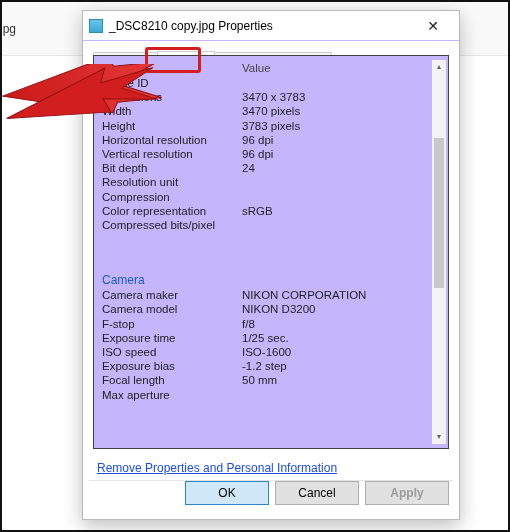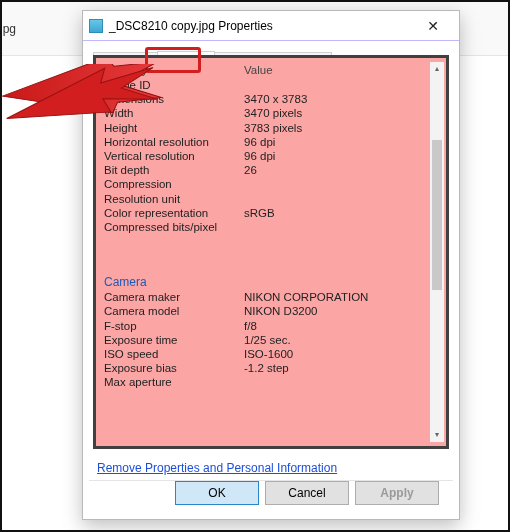--- a/index.html
+++ b/index.html
@@ -16,35 +16,35 @@
   .title-text { font-size: 12px; color: #000; flex: 1; }
   .close { width: 40px; height: 28px; display: flex; align-items: center; justify-content: center; font-size: 14px; color: #222; cursor: pointer; }
 
   .tabs-area { position: relative; height: 36px; }
   .tabs { position: absolute; left: 10px; top: 10px; display: flex; font-size: 12px; }
   .tab { padding: 3px 10px; border: 1px solid #cfcfcf; background: #fff; border-bottom: 1px solid #fff; margin-right: -1px; cursor: pointer; position: relative; color: #000; }
   .tab.inactive { border-bottom: 1px solid #cfcfcf; background: #f5f5f5; color: #444; top:1px; }
   .tab-underline { position: absolute; left: 10px; right: 10px; top: 33px; height: 1px; background: #cfcfcf; }
   .details-highlight { position: absolute; left: 62px; top: 6px; width: 56px; height: 26px; border: 3px solid #d21e1e; border-radius: 3px; pointer-events: none; z-index: 30; }
 
-  .content { position: absolute; left: 10px; right: 10px; top: 44px; bottom: 70px; border: 3px solid #404040; background: #fca5a5; }
+  .content { position: absolute; left: 10px; right: 10px; top: 44px; bottom: 70px; border: 1px solid #404040; background: #c4b5fd; }
   .grid { position: absolute; left: 8px; right: 18px; top: 4px; bottom: 4px; overflow: hidden; }
   .header-row { display: flex; font-size: 11.5px; color: #444; padding: 2px 0; }
   .col-a { width: 140px; }
   .col-b { flex: 1; }
   .row { display: flex; font-size: 11.5px; color: #222; padding: 1.1px 0; }
   .section { color: #1e5bb8; padding-top: 6px; font-size: 12px; margin-top: 35px; }
   .scrollbar { position: absolute; right: 2px; top: 4px; bottom: 4px; width: 14px; background: #f3f3f3; }
   .scrollbar .thumb { position: absolute; left: 2px; right: 2px; top: 78px; height: 150px; background: #c9c9c9; }
   .scrollbar .arrow { position:absolute; left:0; right:0; height:14px; text-align:center; font-size:8px; color:#666; line-height:14px; }
 
   .link-row { position: absolute; left: 14px; bottom: 44px; font-size: 12px; }
   .link-row a { color: #1d4ed8; text-decoration: underline; cursor: pointer; text-align: right; }
 
-  .buttons { position: absolute; right: 20px; bottom: 8px; height: 30px; display: flex; gap: 6px; margin-left: 42px; }
+  .buttons { position: absolute; right: 10px; bottom: 8px; height: 30px; display: flex; gap: 6px; margin-left: 42px; }
   .btn { width: 84px; height: 24px; font-size: 12px; border: 1px solid #adadad; background: #e1e1e1; display: flex; align-items: center; justify-content: center; cursor: pointer; }
   .btn.primary { background: #cfe7f7; border-color: #2a86c6; }
   .btn.disabled { color: #9a9a9a; cursor: default; font-weight: bold; }
   .bottom-sep { position: absolute; left: 6px; right: 6px; bottom: 38px; height: 1px; background: #e5e5e5; }
 
   .arrow-callout { position: absolute; left: 0; top: 64px; z-index: 40; pointer-events: none; }
 </style>
 </head>
 <body>
 
@@ -97,28 +97,28 @@
       <div class="row">
           <div class="col-a">Horizontal resolution</div>
           <div class="col-b">96 dpi</div>
         </div>
       <div class="row">
           <div class="col-a">Vertical resolution</div>
           <div class="col-b">96 dpi</div>
         </div>
       <div class="row">
           <div class="col-a">Bit depth</div>
-          <div class="col-b">26</div>
+          <div class="col-b">24</div>
+        </div>
+      <div class="row">
+          <div class="col-a">Resolution unit</div>
+          <div class="col-b"></div>
         </div>
       <div class="row">
           <div class="col-a">Compression</div>
-          <div class="col-b"></div>
-        </div>
-      <div class="row">
-          <div class="col-a">Resolution unit</div>
           <div class="col-b"></div>
         </div>
       <div class="row">
           <div class="col-a">Color representation</div>
           <div class="col-b">sRGB</div>
         </div>
       <div class="row">
           <div class="col-a">Compressed bits/pixel</div>
           <div class="col-b"></div>
         </div>
@@ -143,20 +143,24 @@
           <div class="col-a">Exposure time</div>
           <div class="col-b">1/25 sec.</div>
         </div>
       <div class="row">
           <div class="col-a">ISO speed</div>
           <div class="col-b">ISO-1600</div>
         </div>
       <div class="row">
           <div class="col-a">Exposure bias</div>
           <div class="col-b">-1.2 step</div>
+        </div>
+      <div class="row">
+          <div class="col-a">Focal length</div>
+          <div class="col-b">50 mm</div>
         </div>
       <div class="row">
           <div class="col-a">Max aperture</div>
           <div class="col-b"></div>
         </div>
     </div>
     <div class="scrollbar">
       <div class="arrow" style="top:0">▴</div>
       <div class="thumb"></div>
       <div class="arrow" style="bottom:0">▾</div>

